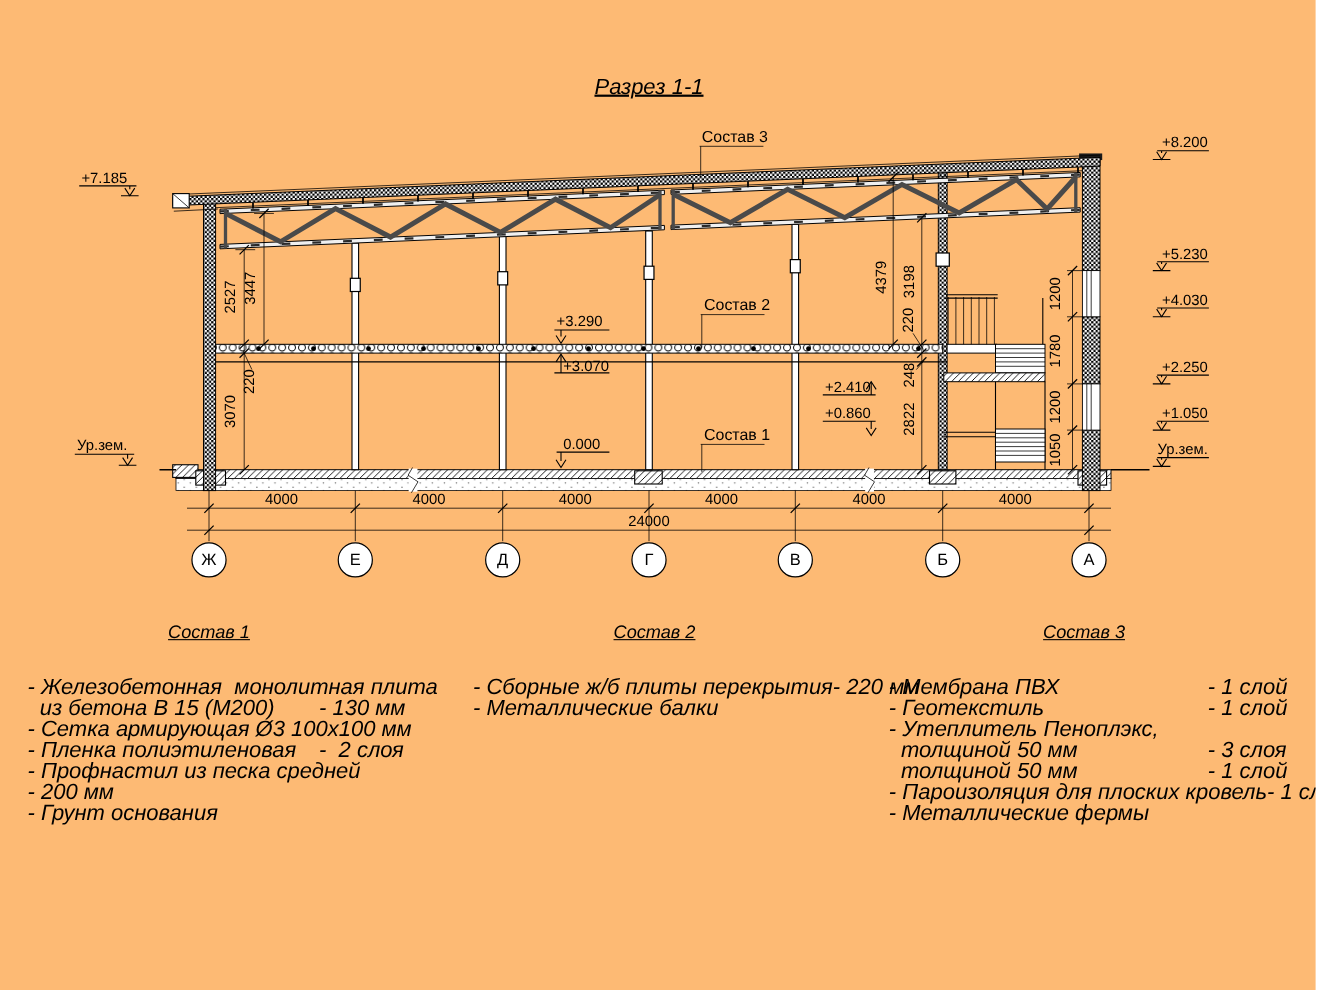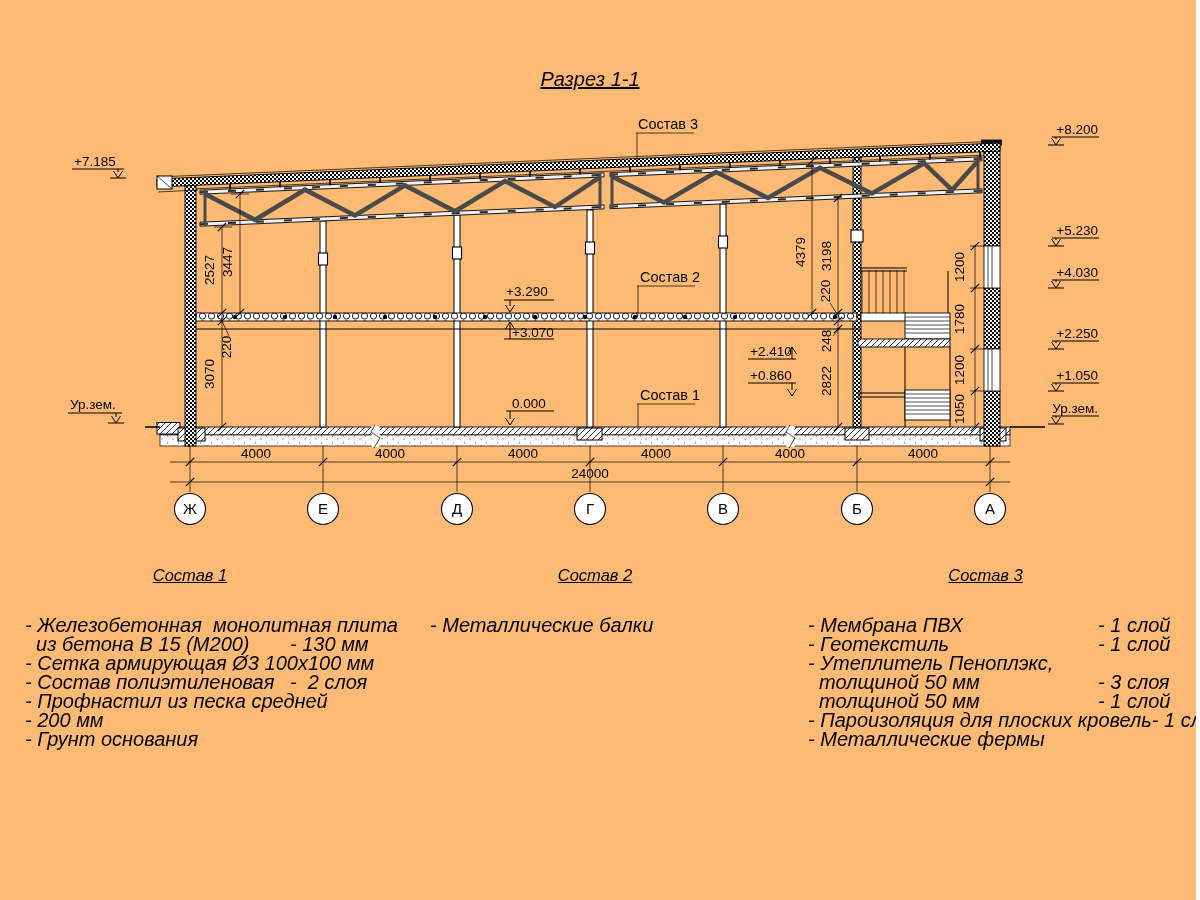--- a/index.html
+++ b/index.html
@@ -288,30 +288,31 @@
       <text class="ax" x="990" y="514" text-anchor="middle">А</text>
     </g>
   </svg>
 
   <div class="legend" style="left:25px;top:566px;width:330px;">
     <h3>Состав 1</h3>
     <div class="rows">
       <div class="row"><span class="lt">- Железобетонная  монолитная плита</span><span class="rv"></span></div>
       <div class="row"><span class="lt">  из бетона В 15 (М200)</span><span class="rv">- 130 мм</span></div>
       <div class="row"><span class="lt">- Сетка армирующая Ø3 100х100 мм</span><span class="rv"></span></div>
-      <div class="row"><span class="lt">- Состав полиэтиленовая</span><span class="rv">-  2 слоя</span></div>
+      <div class="row"><span class="lt">- Пленка полиэтиленовая</span><span class="rv">-  2 слоя</span></div>
       <div class="row"><span class="lt">- Профнастил из песка средней</span><span class="rv"></span></div>
       <div class="row"><span class="rv">- 200 мм</span></div>
       <div class="row"><span class="lt">- Грунт основания</span><span class="rv"></span></div>
     </div>
   </div>
 
   <div class="legend" style="left:430px;top:566px;width:330px;">
     <h3>Состав 2</h3>
     <div class="rows">
+      <div class="row"><span class="lt">- Сборные ж/б плиты перекрытия</span><span class="rv">- 220 мм</span></div>
       <div class="row"><span class="lt">- Металлические балки</span><span class="rv"></span></div>
     </div>
   </div>
 
   <div class="legend" style="left:808px;top:566px;width:355px;">
     <h3>Состав 3</h3>
     <div class="rows">
       <div class="row"><span class="lt">- Мембрана ПВХ</span><span class="rv">- 1 слой</span></div>
       <div class="row"><span class="lt">- Геотекстиль</span><span class="rv">- 1 слой</span></div>
       <div class="row"><span class="lt">- Утеплитель Пеноплэкс,</span><span class="rv"></span></div>

